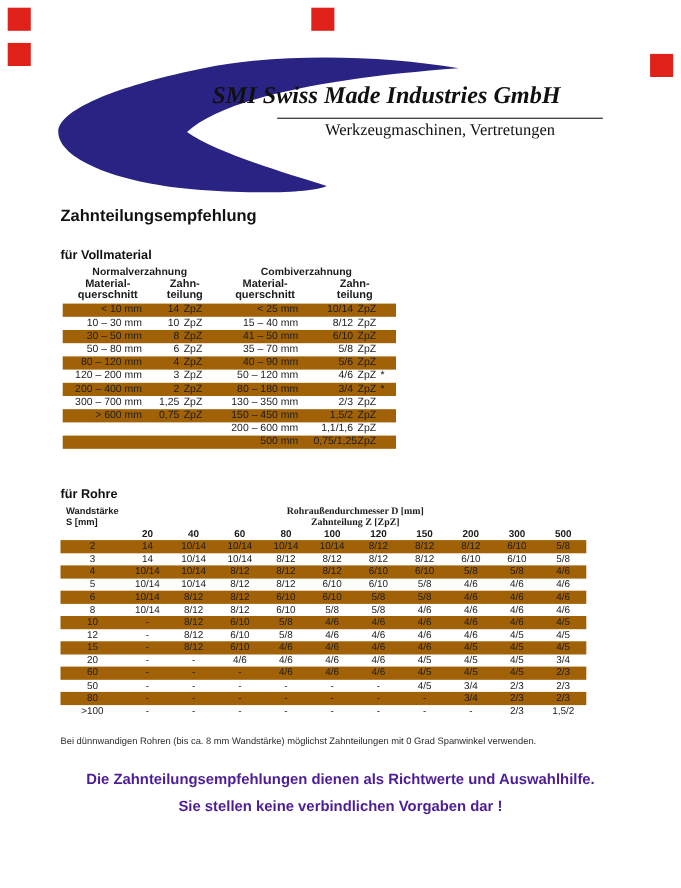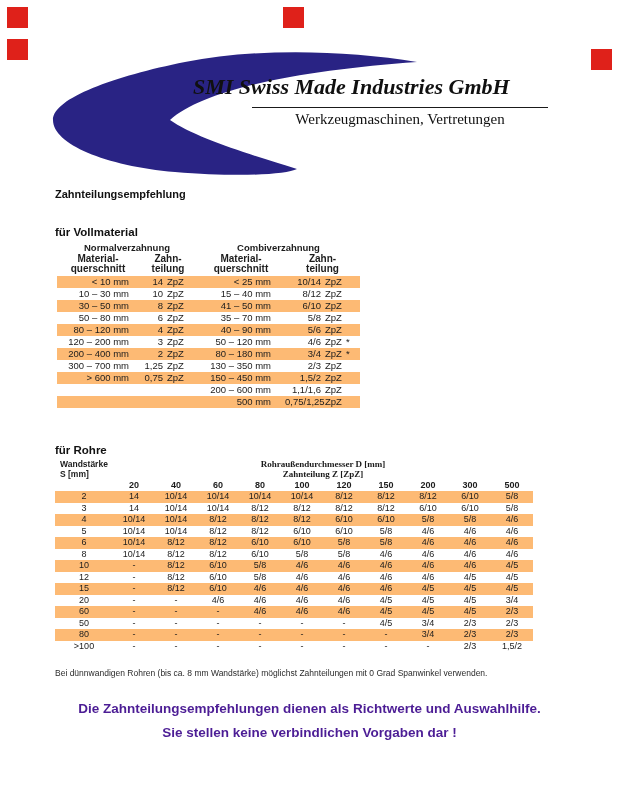--- a/index.html
+++ b/index.html
@@ -19,34 +19,34 @@
     position:absolute; left:193px; top:74px; z-index:2; white-space:nowrap;
     font-family:"Liberation Serif", serif; font-style:italic; font-weight:bold;
     font-size:22px; color:#101010;
   }
   .logo-rule { position:absolute; left:252px; top:107px; width:296px; height:1px; background:#1a1a1a; z-index:2; }
   .company-subtitle {
     position:absolute; left:252px; top:111px; width:296px; z-index:2; text-align:center;
     font-family:"Liberation Serif", serif; font-size:15px; color:#101010;
   }
 
-  .page-title { position:absolute; left:55px; top:188px; font-size:11px; font-weight:bold; color:#111; }
+  .page-title { position:absolute; left:55px; top:188px; font-size:15px; font-weight:bold; color:#111; }
   .section-title { position:absolute; left:55px; font-size:11.5px; font-weight:bold; color:#111; }
   .s1 { top:226px; }
   .s2 { top:444px; }
 
   
   .vm-table { position:absolute; left:57px; top:242px; width:303px; font-size:9.5px; z-index:2; }
   .vm-group-row { display:flex; height:11px; line-height:11px; font-weight:bold; font-size:9.5px; }
   .vm-group.g1 { width:140px; text-align:center; }
   .vm-group.g2 { width:163px; text-align:center; }
   .vm-colhead-row { display:flex; height:23px; font-weight:bold; font-size:10px; line-height:10px; padding-top:1px; }
   .vm-colhead { white-space:pre-line; text-align:center; }
   .vm-row { display:flex; height:12px; line-height:12px; }
-  .shade { background:#fdba74; }
+  .shade { background:#a16207; }
   .vm-cell.c1, .vm-colhead.c1 { width:82px; }
   .vm-cell.c2, .vm-colhead.c2 { width:58px; }
   .vm-cell.c3, .vm-colhead.c3 { width:88px; }
   .vm-cell.c4, .vm-colhead.c4 { width:75px; }
   .vm-cell.c1 { text-align:right; padding-right:10px; }
   .vm-cell.c3 { text-align:right; padding-right:14px; }
   .vm-cell .pv  { display:inline-block; width:24px; text-align:right; }
   .vm-cell .pv2 { width:36px; }
   .vm-cell .pu  { padding-left:4px; }
   .vm-cell .star{ padding-left:4px; }

